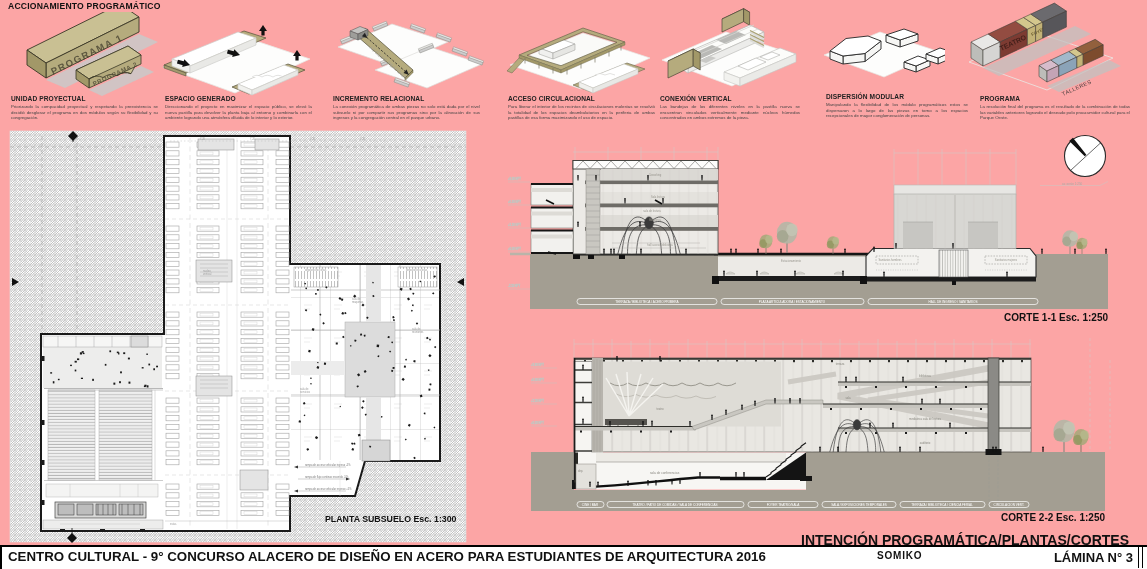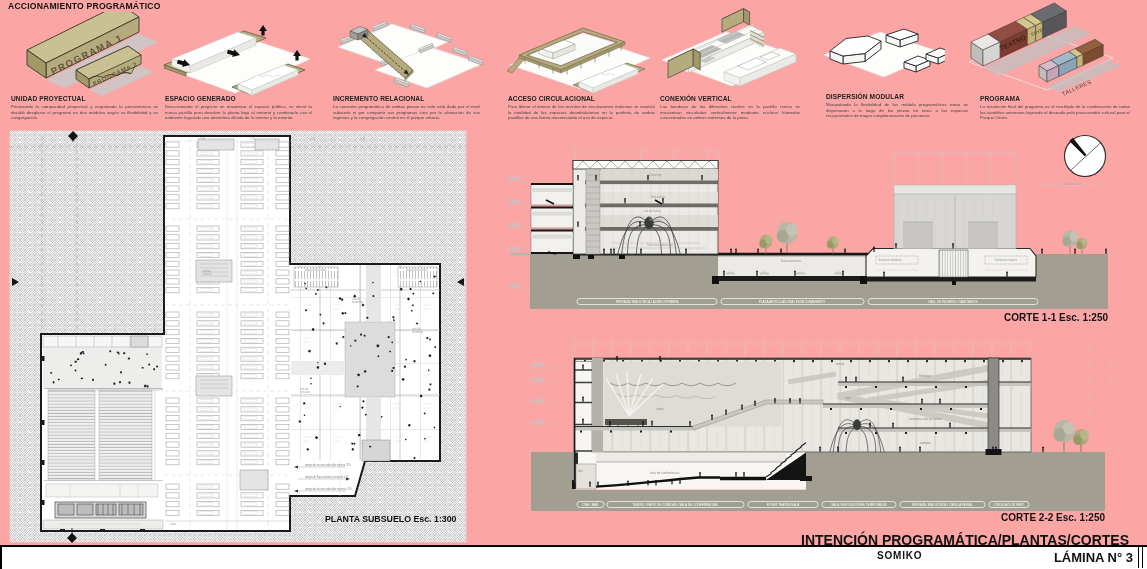--- a/index.html
+++ b/index.html
@@ -1060,14 +1060,15 @@
  <text x="840" y="365" text-anchor="middle">terraza</text>
  <text x="660" y="410" text-anchor="middle">teatro</text>
 </g>
 </svg>
 <div class="abs lbl" style="right:39px;top:312px;font-size:10px">CORTE 1-1 Esc. 1:250</div>
 <div class="abs lbl" style="right:42px;top:512px;font-size:10px">CORTE 2-2 Esc. 1:250</div>
 <div class="abs lbl" style="right:18px;top:532px;font-size:14px">INTENCIÓN PROGRAMÁTICA/PLANTAS/CORTES</div>
 
 <div class="abs" style="left:0;top:545px;width:1145px;height:22px;background:#fff;border-top:2px solid #000;border-bottom:1px solid #000;border-left:2px solid #000"></div>
 <div class="abs" style="left:1138px;top:545px;width:3px;height:23px;border-left:1.5px solid #000;border-right:1.5px solid #000"></div>
+<div class="abs lbl" style="left:8px;top:549px;font-size:13.3px">CENTRO CULTURAL - 9° CONCURSO ALACERO DE DISEÑO EN ACERO PARA ESTUDIANTES DE ARQUITECTURA 2016</div>
 <div class="abs lbl" style="left:877px;top:550px;font-size:10px;letter-spacing:.8px">SOMIKO</div>
 <div class="abs lbl" style="right:14px;top:550px;font-size:13px">LÁMINA N° 3</div>
 </div>
 </body></html>

